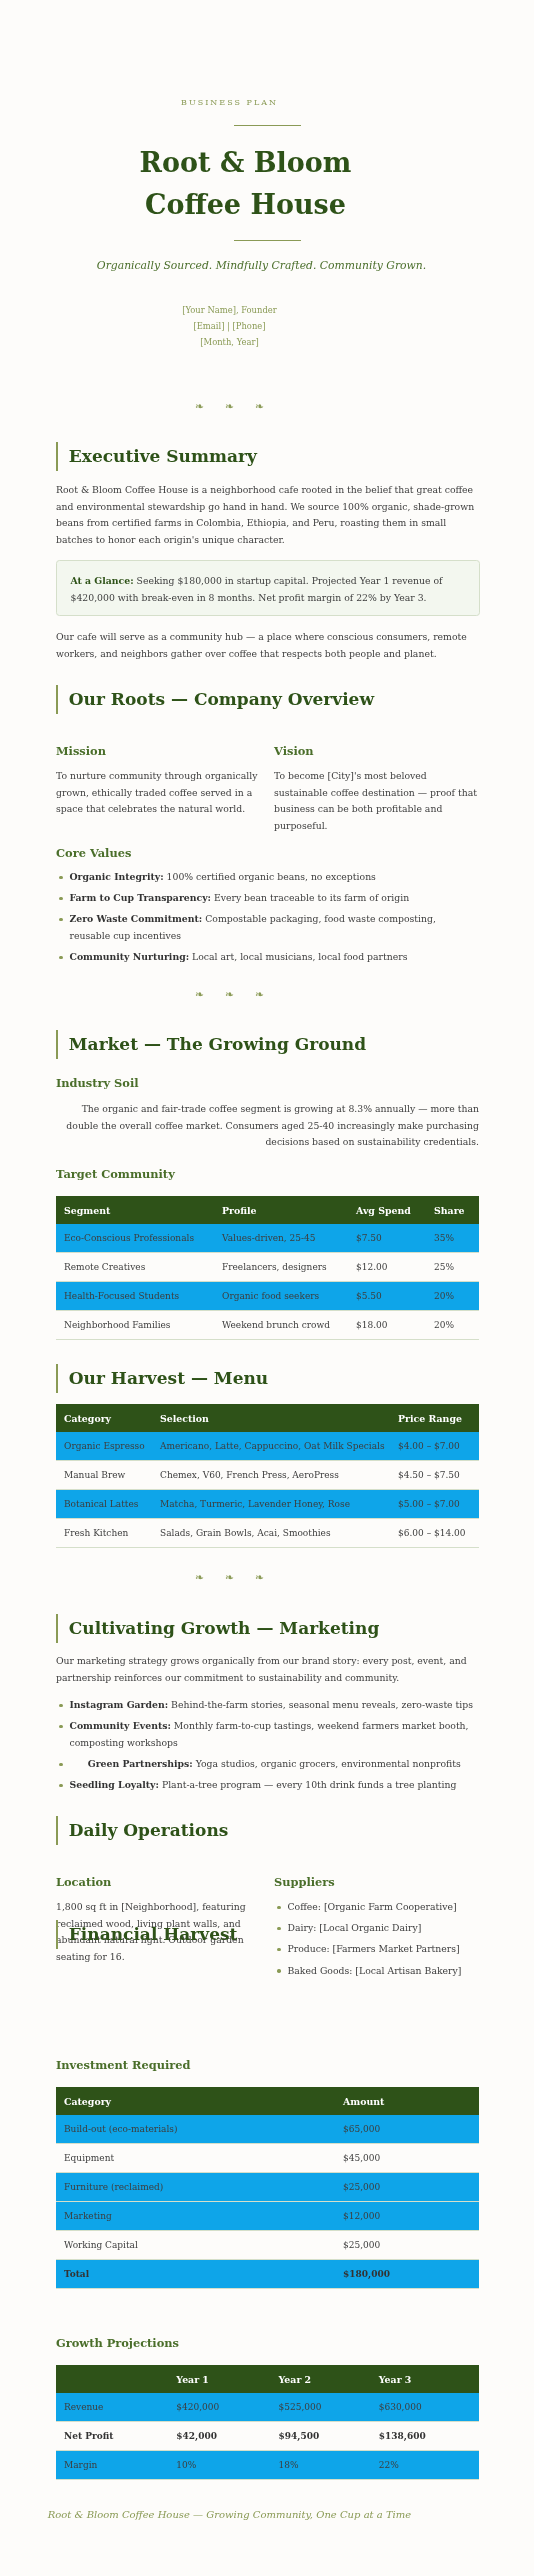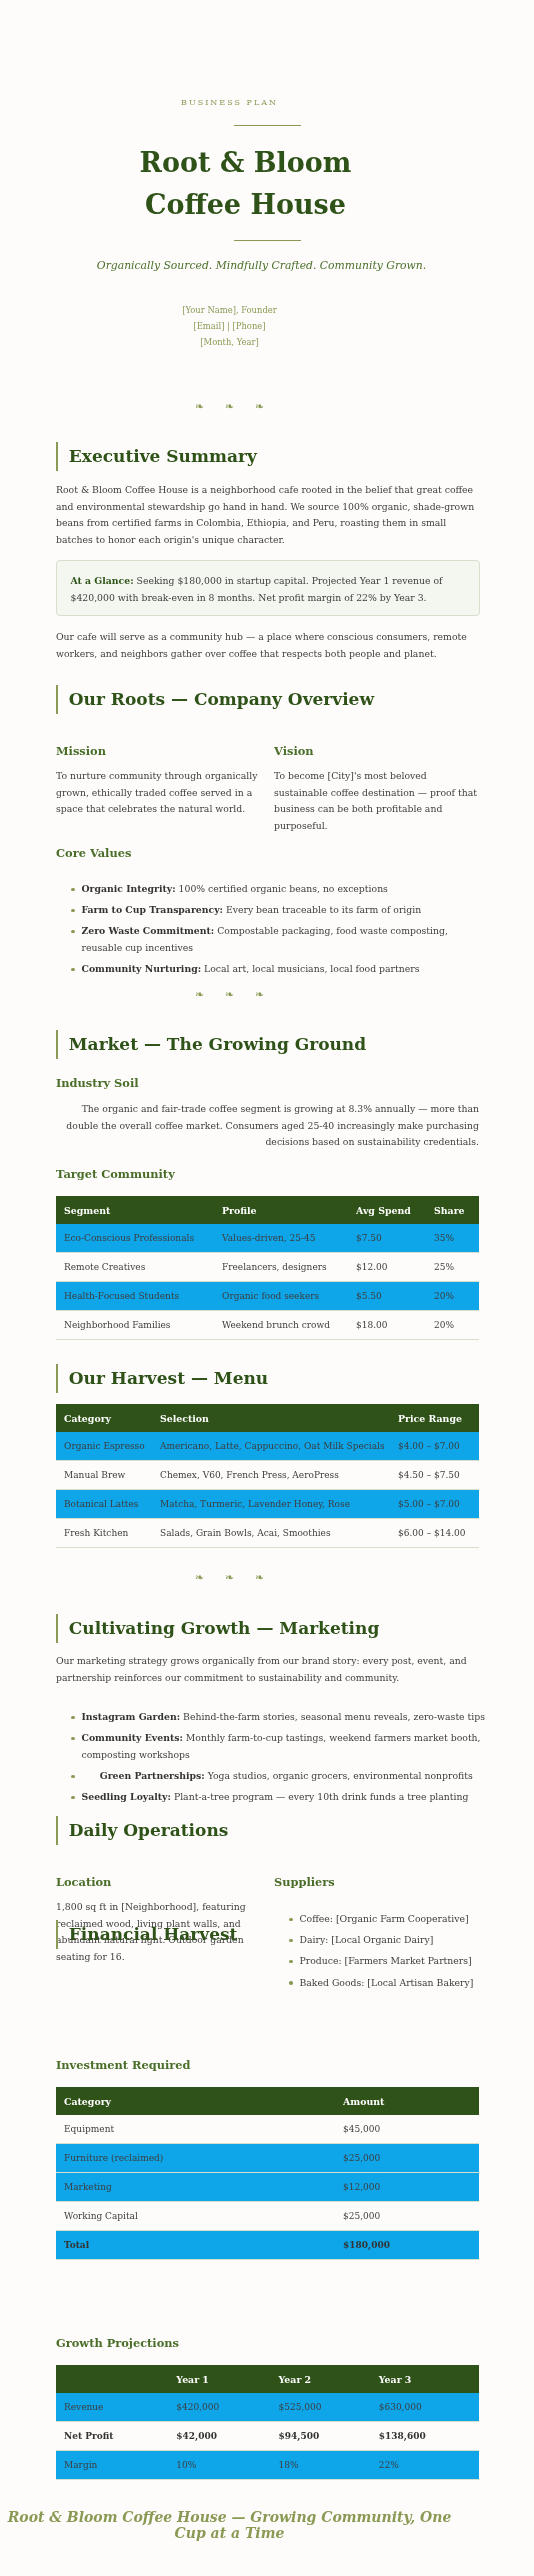--- a/index.html
+++ b/index.html
@@ -33,38 +33,38 @@
   .h3 { position: absolute; font-size: 11.4px; font-weight: bold; color: #4a6e2a; line-height: 15px; white-space: nowrap; }
   .para { position: absolute; left: 56px; width: 423px; font-size: 9.3px; line-height: 16.5px; color: #3d3d3d; }
 
   .callout {
     position: absolute; left: 56px; width: 422px; height: 54px;
     background: #f3f7ef; border: 0.7px solid #d5dfca; border-radius: 3.4px;
   }
   .callout-text { position: absolute; left: 13.5px; top: 10.8px; width: 397px; font-size: 9.3px; line-height: 17px; color: #3d3d3d; }
   .callout-text b { color: #2e5218; }
 
-  ul.bul { position: absolute; margin: 12px; padding: 0; list-style: none; font-size: 9.3px; color: #3d3d3d; }
+  ul.bul { position: absolute; margin: 0; padding: 0; list-style: none; font-size: 9.3px; color: #3d3d3d; }
   ul.bul li { position: relative; padding-left: 13.5px; line-height: 16.5px; }
   ul.bul li::before {
     content: ""; position: absolute; left: 3.4px; top: 6.7px;
     width: 3.4px; height: 3.4px; border-radius: 50%; background: #8a9a55;
   }
   ul.bul li b { color: #333; }
 
   table.tbl { position: absolute; left: 56px; width: 423px; border-collapse: collapse; font-size: 9px; color: #3d3d3d; }
   table.tbl th {
     background: #2e5218; color: #ffffff; font-weight: bold; text-align: left;
     height: 28px; padding: 0 0 0 8px; font-size: 9.4px;
   }
   table.tbl td { height: 28px; padding: 0 0 0 8px; border-bottom: 1px solid #d5dfca; }
   table.tbl tr.odd td { background: #0ea5e9; }
   table.tbl tr.bold td { font-weight: bold; color: #333; }
 
-  .footer { font-size: 14px; font-style: italic; color: #8a9a55; font-weight: bold; }
+  .footer { font-size: 10px; font-style: italic; color: #8a9a55; }
 </style>
 </head>
 <body>
 
 <div class="abs center eyebrow" style="top:98px;">BUSINESS PLAN</div>
 <div class="rule" style="top:125px;"></div>
 <div class="abs center title" style="top:147px;">Root &amp; Bloom</div>
 <div class="abs center title" style="top:189px;">Coffee House</div>
 <div class="rule" style="top:240px;"></div>
 <div class="abs center tagline" style="top:259px;padding-left:32px;">Organically Sourced. Mindfully Crafted. Community Grown.</div>
@@ -218,20 +218,24 @@
       <col style="width:279px">
       <col style="width:144px">
     </colgroup>
   <thead>
       <tr>
     <th>Category</th>
     <th>Amount</th>
   </tr>
     </thead>
   <tbody>
+    <tr class="odd">
+        <td>Build-out (eco-materials)</td>
+        <td>$65,000</td>
+      </tr>
     <tr>
         <td>Equipment</td>
         <td>$45,000</td>
       </tr>
     <tr class="odd">
         <td>Furniture (reclaimed)</td>
         <td>$25,000</td>
       </tr>
     <tr class="odd">
         <td>Marketing</td>

